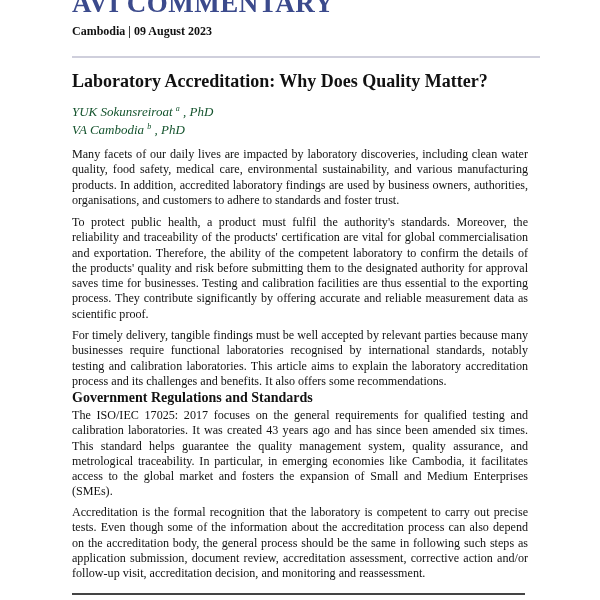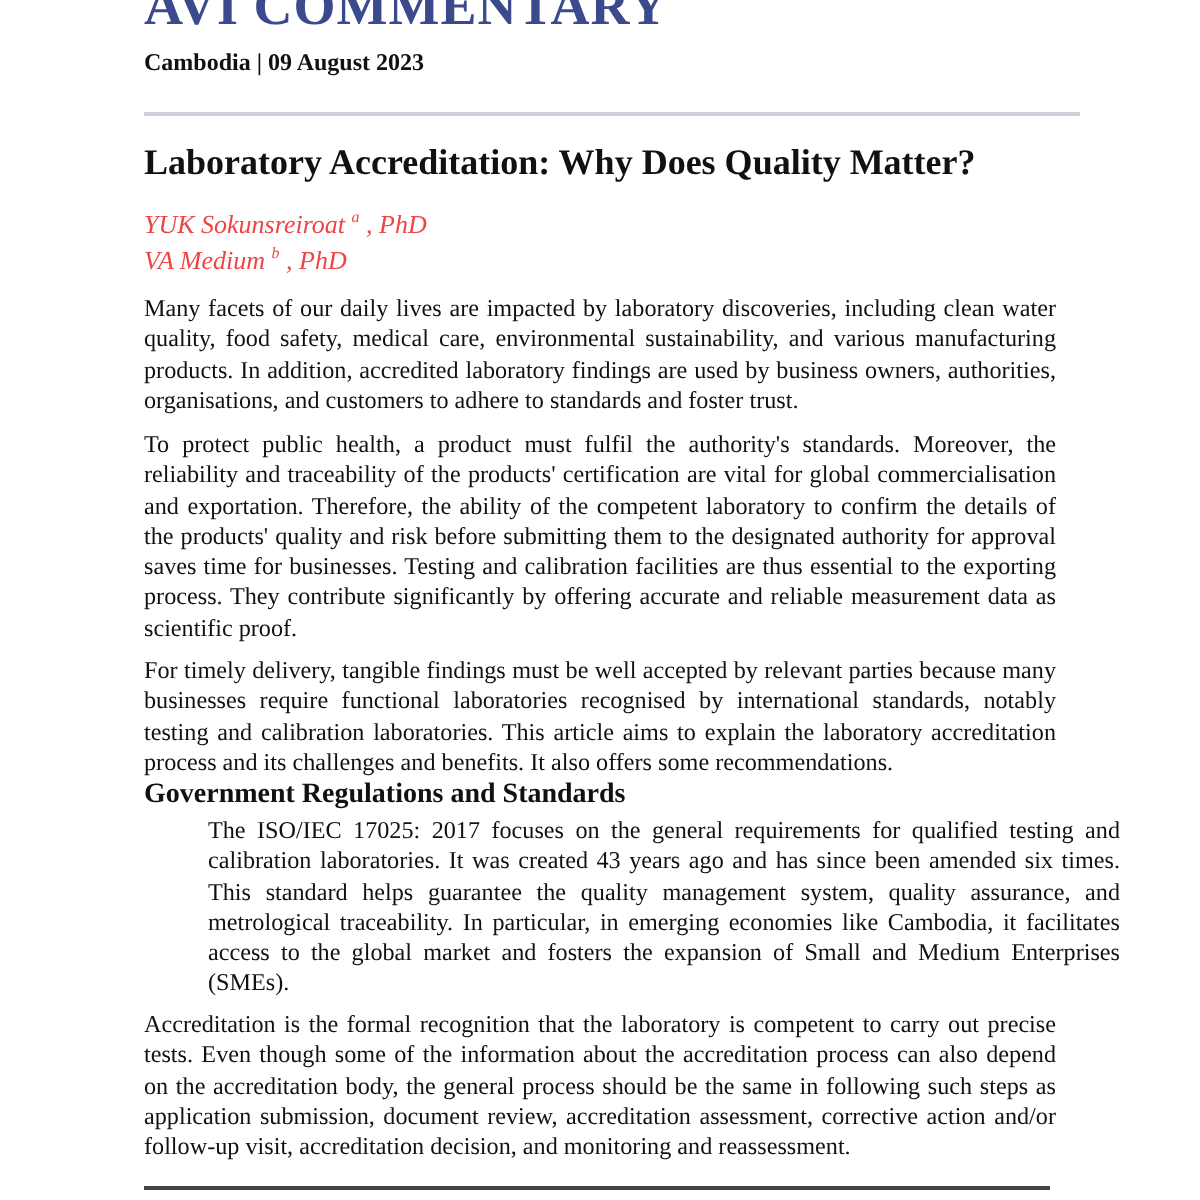--- a/index.html
+++ b/index.html
@@ -21,55 +21,55 @@
     .top-rule {
       position: absolute; left: 72px; top: 56px; width: 468px; height: 2px;
       background: #cfcfdc;
     }
     .article-title {
       position: absolute; left: 72px; top: 71px;
       font-weight: bold; font-size: 18px; line-height: 20px; white-space: nowrap;
     }
     .author {
       position: absolute; left: 72px; font-style: italic; font-size: 13px;
-      line-height: 15px; color: #ef4444; white-space: nowrap;
+      line-height: 15px; color: #14532d; white-space: nowrap;
     }
     .author sup { font-size: 8px; }
     .a1 { top: 101px; }
     .a2 { top: 119px; }
     .para {
       position: absolute; left: 72px; width: 456px;
       font-size: 12.1px; line-height: 15.3px; text-align: justify;
       margin: 0;
     }
     .p1 { top: 147px; }
     .p2 { top: 215px; }
     .p3 { top: 328px; font-family: Liberation Serif, serif; }
     .section-heading {
       position: absolute; left: 72px; top: 390px;
       font-weight: bold; font-size: 14px; line-height: 15px; white-space: nowrap;
     }
-    .p4 { top: 408px; margin-left: 32px; }
+    .p4 { top: 408px; }
     .p5 { top: 505px; }
     .bottom-rule {
       position: absolute; left: 72px; top: 593px; width: 453px; height: 2px;
       background: #444444;
     }
   </style>
 </head>
 <body>
 
 <div class="series-title">AVI COMMENTARY</div>
 <div class="dateline">Cambodia | 09 August 2023</div>
 <div class="top-rule"></div>
 
 <div class="article-title">Laboratory Accreditation: Why Does Quality Matter?</div>
 
 <div class="author a1"><span>YUK Sokunsreiroat</span>&nbsp;<sup>a</sup>&nbsp;<span>, PhD</span></div>
-<div class="author a2"><span>VA Medium</span>&nbsp;<sup>b</sup>&nbsp;<span>, PhD</span></div>
+<div class="author a2"><span>VA Cambodia</span>&nbsp;<sup>b</sup>&nbsp;<span>, PhD</span></div>
 
 <p class="para p1">Many facets of our daily lives are impacted by laboratory discoveries, including clean water quality, food safety, medical care, environmental sustainability, and various manufacturing products. In addition, accredited laboratory findings are used by business owners, authorities, organisations, and customers to adhere to standards and foster trust.</p>
 <p class="para p2">To protect public health, a product must fulfil the authority's standards. Moreover, the reliability and traceability of the products' certification are vital for global commercialisation and exportation. Therefore, the ability of the competent laboratory to confirm the details of the products' quality and risk before submitting them to the designated authority for approval saves time for businesses. Testing and calibration facilities are thus essential to the exporting process. They contribute significantly by offering accurate and reliable measurement data as scientific proof.</p>
 <p class="para p3">For timely delivery, tangible findings must be well accepted by relevant parties because many businesses require functional laboratories recognised by international standards, notably testing and calibration laboratories. This article aims to explain the laboratory accreditation process and its challenges and benefits. It also offers some recommendations.</p>
 
 <div class="section-heading">Government Regulations and Standards</div>
 <p class="para p4">The ISO/IEC 17025: 2017 focuses on the general requirements for qualified testing and calibration laboratories. It was created 43 years ago and has since been amended six times. This standard helps guarantee the quality management system, quality assurance, and metrological traceability. In particular, in emerging economies like Cambodia,  it facilitates access to the global market and fosters the expansion of Small and Medium Enterprises (SMEs).</p>
 <p class="para p5">Accreditation is the formal recognition that the laboratory is competent to carry out precise tests. Even though some of the information about the accreditation process can also depend on the accreditation body, the general process should be the same in following such steps as application submission, document review, accreditation assessment, corrective action and/or follow-up visit, accreditation decision, and monitoring and reassessment.</p>
 
 <div class="bottom-rule"></div>

